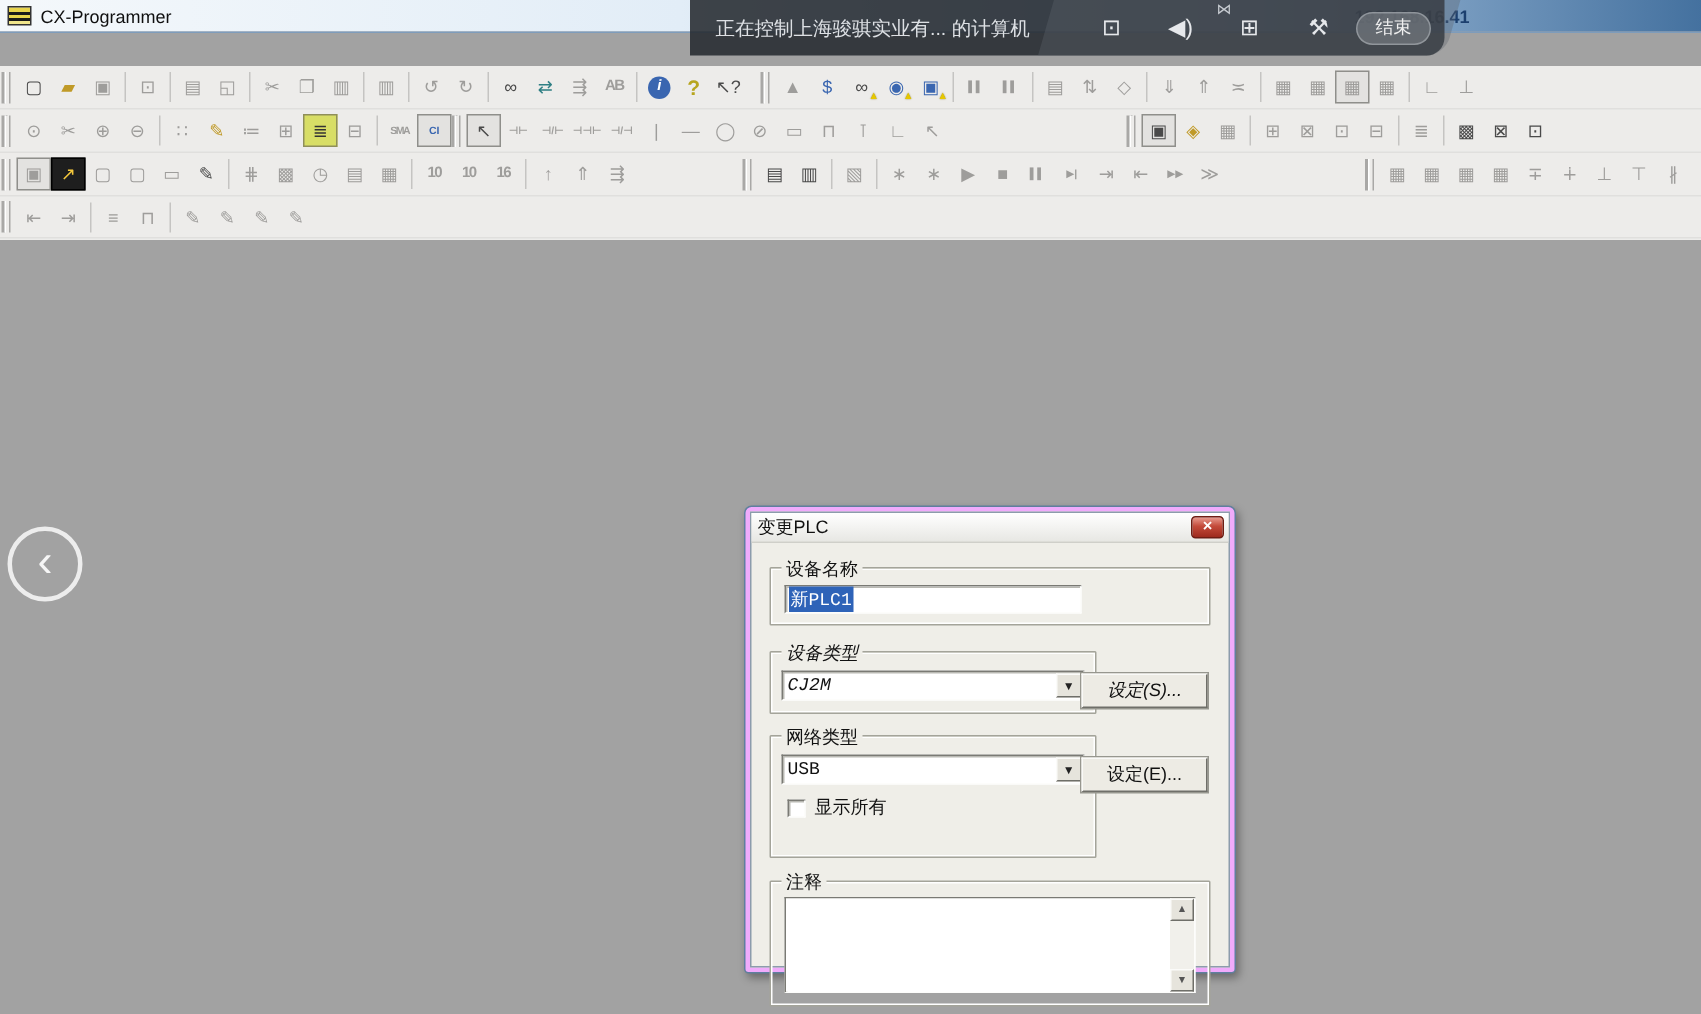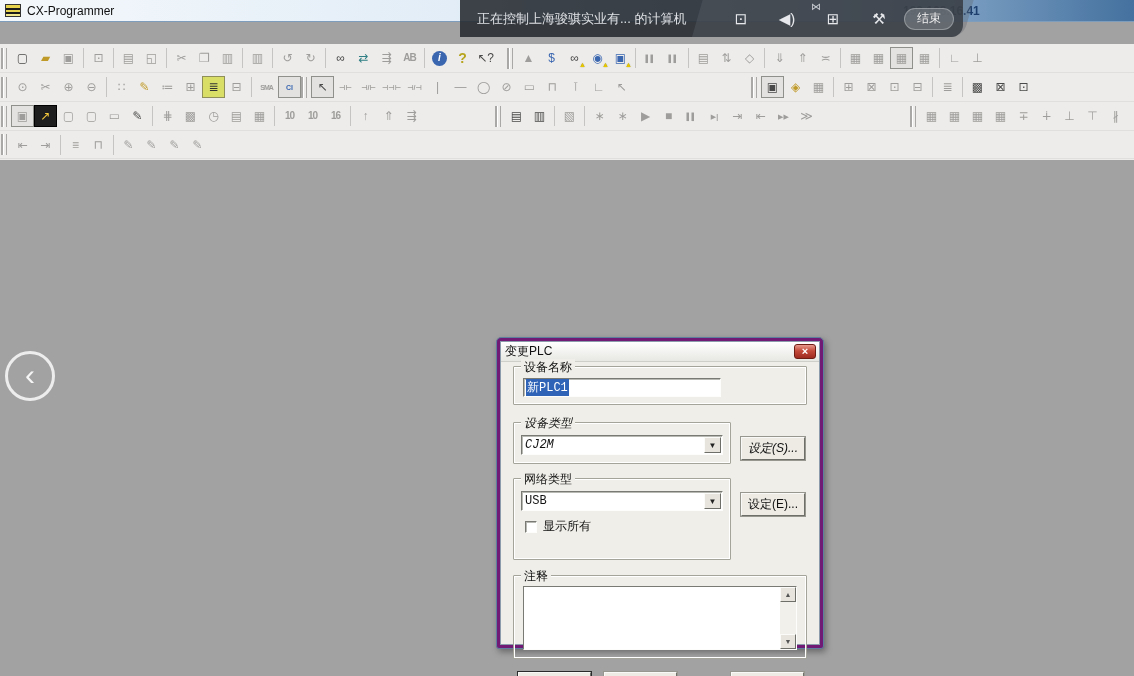--- a/index.html
+++ b/index.html
@@ -62,21 +62,21 @@
     background:rgba(130,134,140,0.55); border:1px solid rgba(190,194,200,0.5);
     color:#EFEFEF; font-size:12px; display:flex; align-items:center; justify-content:center; }
 
   
   .back-circle { position:absolute; left:5px; top:351px; width:50px; height:50px; border-radius:50%;
     border:3px solid rgba(245,245,245,0.9); color:#F6F6F6; display:flex; align-items:center; justify-content:center;
     font-size:30px; line-height:1; z-index:45; padding-bottom:3px; }
 
   
   .dlg-wrap { position:absolute; left:496px; top:337px; width:328px; height:312px;
-    background:#701a75; border:1px solid #5F7F9E; border-radius:5px 5px 3px 3px; padding:3px; z-index:40;
+    background:#f0abfc; border:1px solid #5F7F9E; border-radius:5px 5px 3px 3px; padding:3px; z-index:40;
     box-shadow:2px 3px 6px rgba(0,0,0,0.35); }
   .dlg { width:100%; height:100%; background:#EFEEE8; border:1px solid #8C9CAC; display:flex; flex-direction:column; }
   .dlg-title { height:20px; flex:none; background:linear-gradient(#FFFFFF,#E7E7E3);
     border-bottom:1px solid #CFCFC9; display:flex; align-items:center; padding:0 4px; position:relative; }
   .dlg-title-text { font-size:12px; color:#111; }
   .dlg-close { position:absolute; right:3px; top:2px; width:22px; height:15px; border-radius:3px;
     background:linear-gradient(#E89A8E,#C34A3A 45%,#9E2A1E); border:1px solid #6E1D14;
     color:#fff; font-size:11px; font-weight:bold; display:flex; align-items:center; justify-content:center; line-height:1; }
   .dlg-body { flex:1; padding:4px 12px 8px; display:flex; flex-direction:column; font-size:12px; color:#111; }
 
@@ -91,21 +91,21 @@
 
   .combo { width:202px; height:20px; display:flex; align-items:center; }
   .combo-val { flex:1; padding-left:3px; font-size:12px; font-family:"Liberation Mono","DejaVu Sans Mono",monospace; }
   .combo-btn { width:17px; height:16px; margin-right:1px; background:#E6E4DC;
     border:1px solid; border-color:#FBFBF9 #6F6F69 #6F6F69 #FBFBF9;
     display:flex; align-items:center; justify-content:center; font-size:8px; color:#222; }
 
   .btn { background:#EDEBE4; border:1px solid; border-color:#F9F9F7 #6F6F69 #6F6F69 #F9F9F7;
     box-shadow:0 0 0 1px #97978F; font-size:12px; color:#111;
     display:flex; align-items:center; justify-content:center; }
-  .set-btn { position:absolute; right:2px; width:64px; height:23px;margin-left:20px; }
+  .set-btn { position:absolute; right:2px; width:84px; height:23px;margin-left:20px; }
   .btn.default { box-shadow:0 0 0 1px #2A2A2A; }
 
   .cb-row { display:flex; align-items:center; margin:7px 0 0 4px; }
   .cb { width:12px; height:12px; background:#fff; border:1px solid; border-color:#7A7A74 #FDFDFB #FDFDFB #7A7A74;
     box-shadow:1px 1px 0 #B9B9B3 inset; margin-right:6px; }
 
   .comment-box { margin:10px 9px 8px; height:64px; display:flex; }
   .comment-text { flex:1; background:#fff; font-size:12px; padding:2px; }
   .scrollcol { width:16px; background:#F1F0EB; display:flex; flex-direction:column; justify-content:space-between; }
   .scr-btn { height:15px; background:#E6E4DC; border:1px solid; border-color:#FBFBF9 #6F6F69 #6F6F69 #FBFBF9;
@@ -312,21 +312,21 @@
   <div class="back-circle">‹</div>
 
   <div class="dlg-wrap">
     <div class="dlg">
       <div class="dlg-title">
         <span class="dlg-title-text">变更PLC</span>
         <span class="dlg-close">×</span>
       </div>
       <div class="dlg-body">
 
-        <div class="gb" style="padding:11px 9px 7px;">
+        <div class="gb" style="margin-top:12px; padding:11px 9px 7px;">
           <span class="gb-label">设备名称</span>
           <div class="txt-input sunken">
             <span class="sel-text">新PLC1</span>
           </div>
         </div>
 
         <div class="sec" style="margin-top:17px;font-style:italic;">
           <div class="gb" style="width:218px; padding:12px 7px 8px;">
             <span class="gb-label">设备类型</span>
             <div class="combo sunken">

